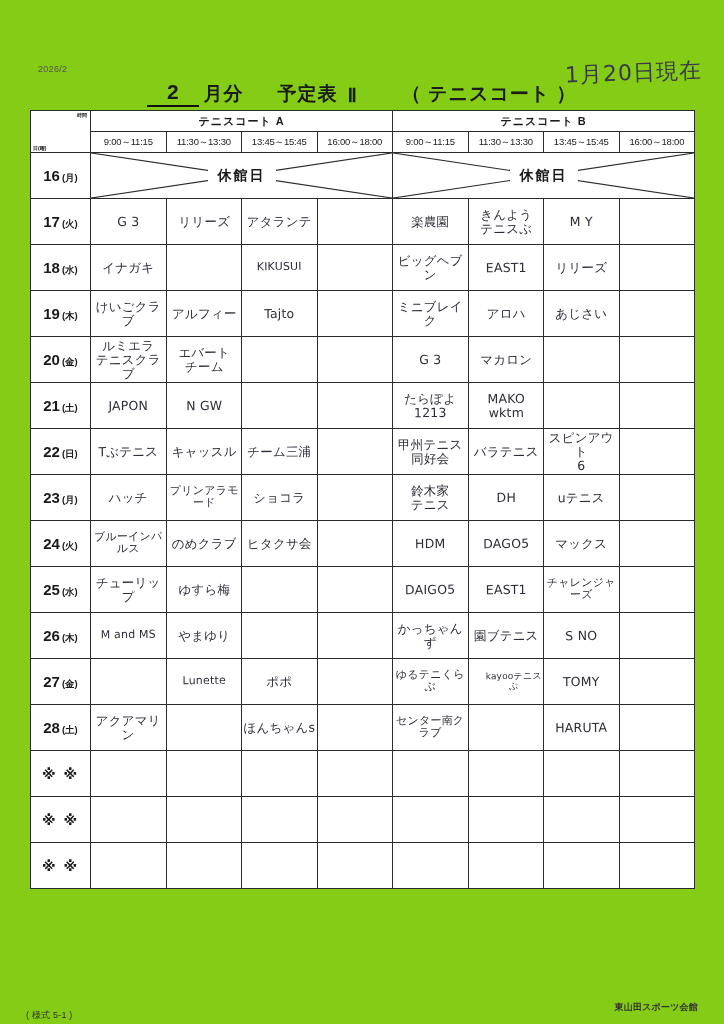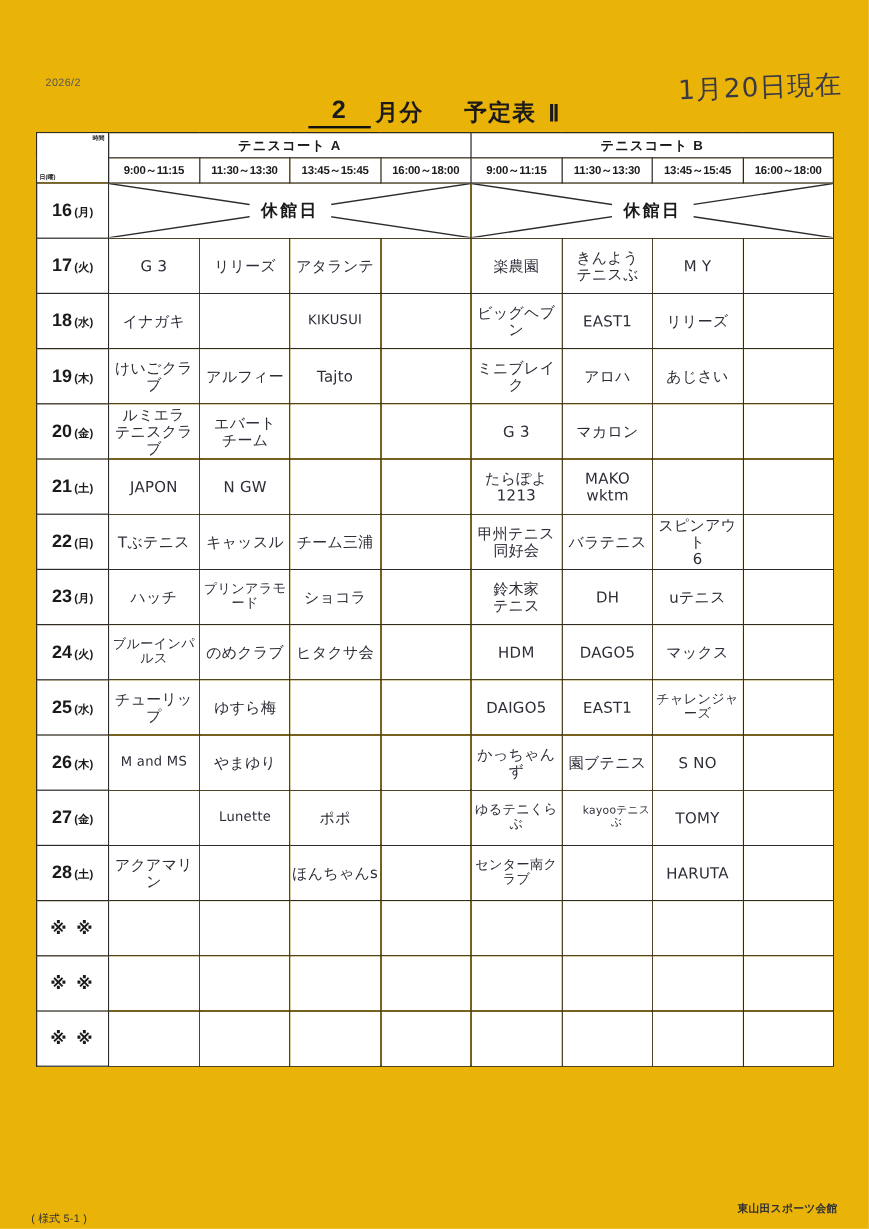--- a/index.html
+++ b/index.html
@@ -6,21 +6,21 @@
   body{
     width:724px;height:1024px;
     background:#ffffff;
     font-family:"Liberation Sans","DejaVu Sans",sans-serif;
     color:#1a1a1a;
     overflow:hidden;
     position:relative;
   }
   .page{
     position:absolute;inset:0;
-    background:#eab308;
+    background:#84cc16;
   }
   
   .doc-date{
     position:absolute;left:38px;top:64px;
     font-size:9px;color:#555;letter-spacing:.3px;
   }
   .hand-note{
     position:absolute;right:22px;top:58px;
     font-size:22px;color:#3a3a46;
     font-family:"DejaVu Sans",sans-serif;
@@ -76,21 +76,21 @@
   th.corner .lbl-time{
     position:absolute;right:3px;top:1px;
     font-size:5px;font-weight:bold;color:#222;
   }
   th.corner .lbl-day{
     position:absolute;left:2px;bottom:1px;
     font-size:5px;font-weight:bold;color:#222;
   }
   th.slot{
     height:20px;
-    font-size:9.5px;font-weight:bold;
+    font-size:9.5px;font-weight:normal;
     text-align:center;letter-spacing:-.2px;
   }
 
   td.datecell{
     height:45px;
     text-align:center;
     font-size:14px;font-weight:bold;
     white-space:nowrap;
   }
   td.datecell .dnum{font-size:15px;font-weight:bold;}
@@ -155,20 +155,21 @@
 
   <div class="doc-date">2026/2</div>
   <div class="hand-note">1月20日現在</div>
 
   <div class="title-row">
     <span class="title-month">2</span>
     <span class="title-rest">月分</span>
     <span class="title-gap"></span>
     <span>予定表</span>
     <span class="title-numeral">Ⅱ</span>
+    <span class="title-paren">（ テニスコート ）</span>
   </div>
 
   <table class="sched">
     <colgroup>
       <col class="col-date">
       <col class="col-slot">
         <col class="col-slot">
         <col class="col-slot">
         <col class="col-slot">
       <col class="col-slot">

